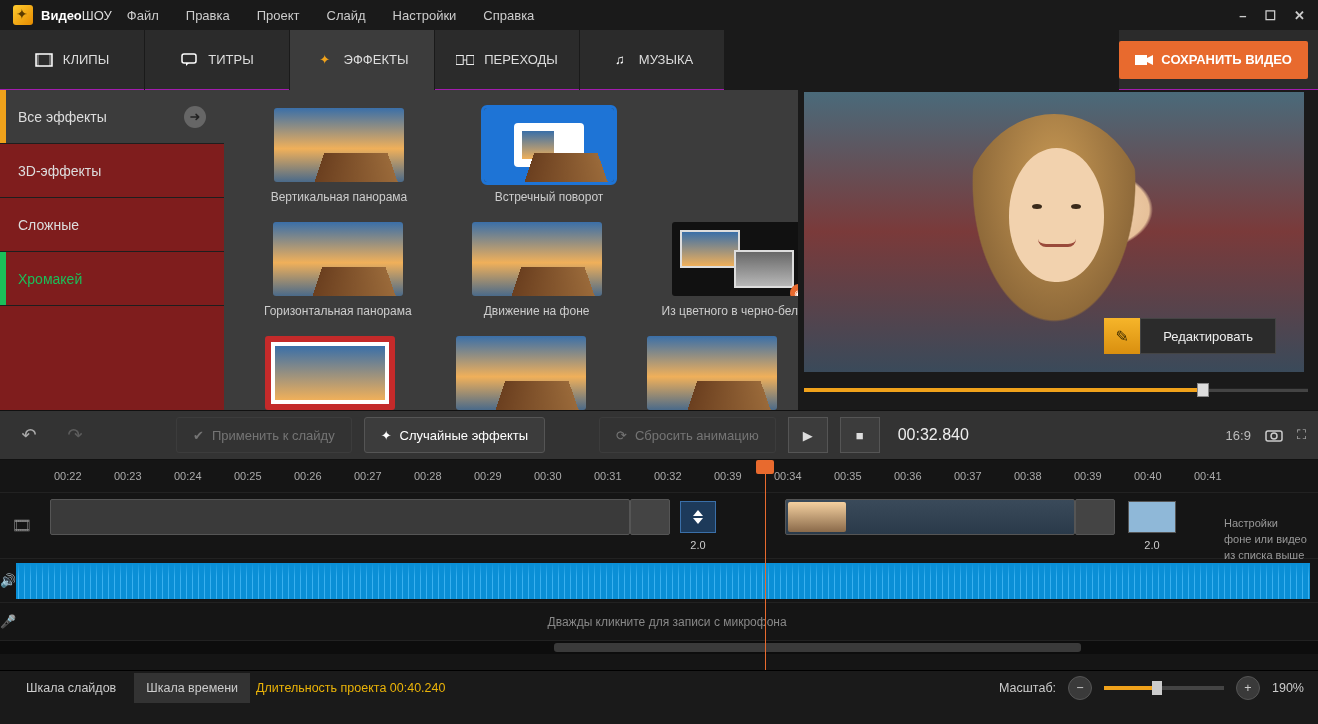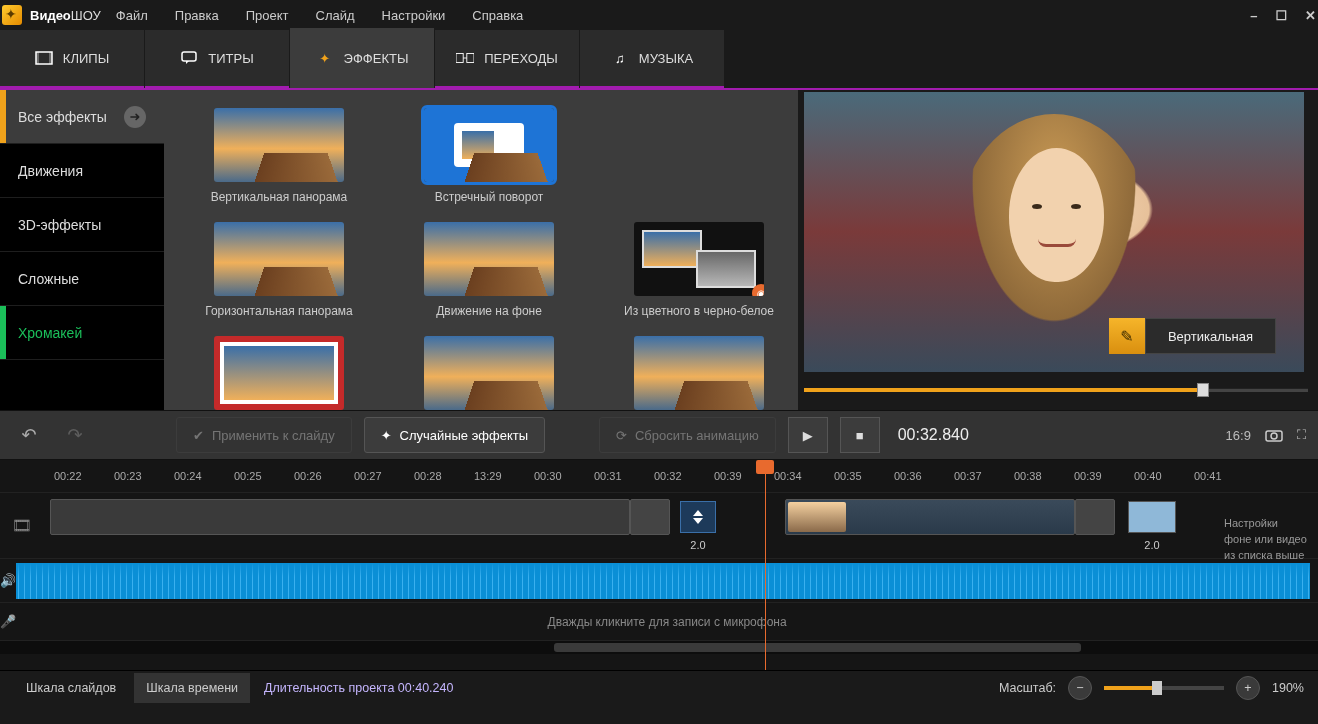--- a/index.html
+++ b/index.html
@@ -1,35 +1,35 @@
 <!DOCTYPE html>
 <html><head>
 <meta charset="utf-8">
 <style>
 * { margin:0; padding:0; box-sizing:border-box; font-family:Arial,Helvetica,sans-serif; user-select:none; }
 body { width:1318px; height:724px; background:#1a1a1a; color:#ccc; overflow:hidden; font-size:13px; }
 
-.titlebar { height:30px; display:flex; align-items:center; background:#1a1a1a; padding:0 2px; }
+.titlebar { height:30px; display:flex; align-items:center; background:#1a1a1a; padding:0 13px; }
 .logo { width:20px; height:20px; background:linear-gradient(135deg,#ffcb2f,#e58b00); border-radius:3px; margin-right:8px; position:relative; }
 .logo::after{content:"✦"; position:absolute; left:3px; top:1px; font-size:14px; color:#5a3b00;}
 .app-name { font-weight:bold; color:#fff; margin-right:15px; }
 .app-name span.light{ font-weight:normal; color:#ddd;}
 .menu { display:flex; gap:27px; }
 .menu span { color:#ccc; cursor:pointer; }
 .win-ctrls { margin-left:auto; display:flex; gap:18px; color:#ccc; font-weight:bold; }
 
-.tabs-row { height:60px; display:flex; align-items:center; background:#2b2b2b; border-bottom:4px solid #a21caf; }
+.tabs-row { height:60px; display:flex; align-items:center; background:#2b2b2b; border-bottom:1px solid #a21caf; }
 .main-tab { flex:0 0 145px; height:60px; display:flex; align-items:center; justify-content:center; gap:10px; color:#ddd; border-right:1px solid #1a1a1a; cursor:pointer; }
 .main-tab.active { background:#3c3c3c; }
 .main-tab .ic { width:18px; height:18px; display:inline-flex; align-items:center; justify-content:center; color:#fff; }
 .tab-spacer{ flex:1; background:#1a1a1a; height:60px;}
 .save-btn { margin-right:10px; height:38px; padding:0 16px; background:#e86a2e; color:#fff; font-weight:bold; display:flex; align-items:center; gap:8px; border-radius:2px; cursor:pointer; }
 
 .middle { display:flex; height:320px; }
-.sidebar { width:164px; background:#000000; }
+.sidebar { width:224px; background:#7f1d1d; }
 .sb-item { height:54px; display:flex; align-items:center; padding:0 18px; color:#ddd; border-bottom:1px solid #1e1e1e; cursor:pointer; position:relative; font-size:14px;}
 .sb-item.active { background:#3c3c3c; }
 .sb-item.active::before{ content:""; position:absolute; left:0; top:0; bottom:0; width:6px; background:#f0a21b; }
 .sb-item.chroma { color:#1bbf5a; }
 .sb-item.chroma::before{ content:""; position:absolute; left:0; top:0; bottom:0; width:6px; background:#1bbf5a; }
 .arrow-circ{ margin-left:auto; width:22px; height:22px; border-radius:50%; background:#666; display:flex; align-items:center; justify-content:center; color:#222; font-size:13px;}
 .effects-grid { flex:1; background:#3c3c3c; padding:18px 20px 0 40px; overflow:hidden; }
 .eg-row { display:flex; gap:60px; margin-bottom:18px; }
 .eg-cell { width:150px; text-align:center; }
 .thumb { width:130px; height:74px; border-radius:3px; background:linear-gradient(180deg,#3a6fa8 0%,#f0b05a 55%,#4a6a8a 100%); margin:0 auto 8px; position:relative; overflow:hidden;}
@@ -166,31 +166,37 @@
           <path d="M8 7 L12 7" stroke="#fff"></path>
         </svg>
       </span>
     <span>ПЕРЕХОДЫ</span>
   </div>
   <div class="main-tab">
     <span class="ic">♫</span>
     <span>МУЗЫКА</span>
   </div>
   <div class="tab-spacer"></div>
+  <div class="save-btn">
+    <span>
+        <svg width="18" height="14" viewBox="0 0 18 14">
+          <rect x="0" y="2" width="12" height="10" fill="#fff"></rect>
+          <path d="M12 5 L18 2 L18 12 L12 9 Z" fill="#fff"></path>
+        </svg>
+      </span>
+    <span>СОХРАНИТЬ ВИДЕО</span>
+  </div>
 </div>
 
 <div class="middle">
   <div class="sidebar">
     <div class="sb-item active">
       <span>Все эффекты</span>
       <span class="arrow-circ">➜</span>
     </div>
-    <div class="sb-item">
-        <span>Движения</span>
-      </div>
     <div class="sb-item">
         <span>3D-эффекты</span>
       </div>
     <div class="sb-item">
         <span>Сложные</span>
       </div>
     <div class="sb-item chroma">
         <span>Хромакей</span>
       </div>
   </div>
@@ -246,21 +252,21 @@
   <div class="preview-pane">
     <div class="preview-img">
       <div class="hair"></div>
       <div class="face">
           <div class="eye l"></div>
           <div class="eye r"></div>
           <div class="mouth"></div>
         </div>
       <div class="edit-overlay">
         <div class="pen">✎</div>
-        <div class="txt">Вертикальная</div>
+        <div class="txt">Редактировать</div>
       </div>
     </div>
     <div class="preview-slider">
       <div class="track"></div>
         <div class="fill"></div>
         <div class="knob"></div>
     </div>
   </div>
 </div>
 
@@ -302,21 +308,21 @@
     </div>
 
   <div class="ruler">
     <div class="tk">00:22</div>
     <div class="tk">00:23</div>
     <div class="tk">00:24</div>
     <div class="tk">00:25</div>
     <div class="tk">00:26</div>
     <div class="tk">00:27</div>
     <div class="tk">00:28</div>
-    <div class="tk">13:29</div>
+    <div class="tk">00:29</div>
     <div class="tk">00:30</div>
     <div class="tk">00:31</div>
     <div class="tk">00:32</div>
     <div class="tk">00:39</div>
     <div class="tk">00:34</div>
     <div class="tk">00:35</div>
     <div class="tk">00:36</div>
     <div class="tk">00:37</div>
     <div class="tk">00:38</div>
     <div class="tk">00:39</div>
@@ -357,21 +363,21 @@
   </div>
 
   <div class="hscroll">
     <div class="thumb-bar"></div>
   </div>
 </div>
 
 <div class="footer">
   <div class="ftab">Шкала слайдов</div>
   <div class="ftab active">Шкала времени</div>
-  <div style="margin-left:8px;color:#c4b5fd">Длительность проекта 00:40.240</div>
+  <div style="margin-left:0;color:#eab308">Длительность проекта 00:40.240</div>
   <div class="f-right">
     <span>Масштаб:</span>
     <div class="zoom-btn">−</div>
     <div class="zoom-slider">
         <div class="zf"></div>
         <div class="zk"></div>
       </div>
     <div class="zoom-btn">+</div>
     <span>190%</span>
   </div>

